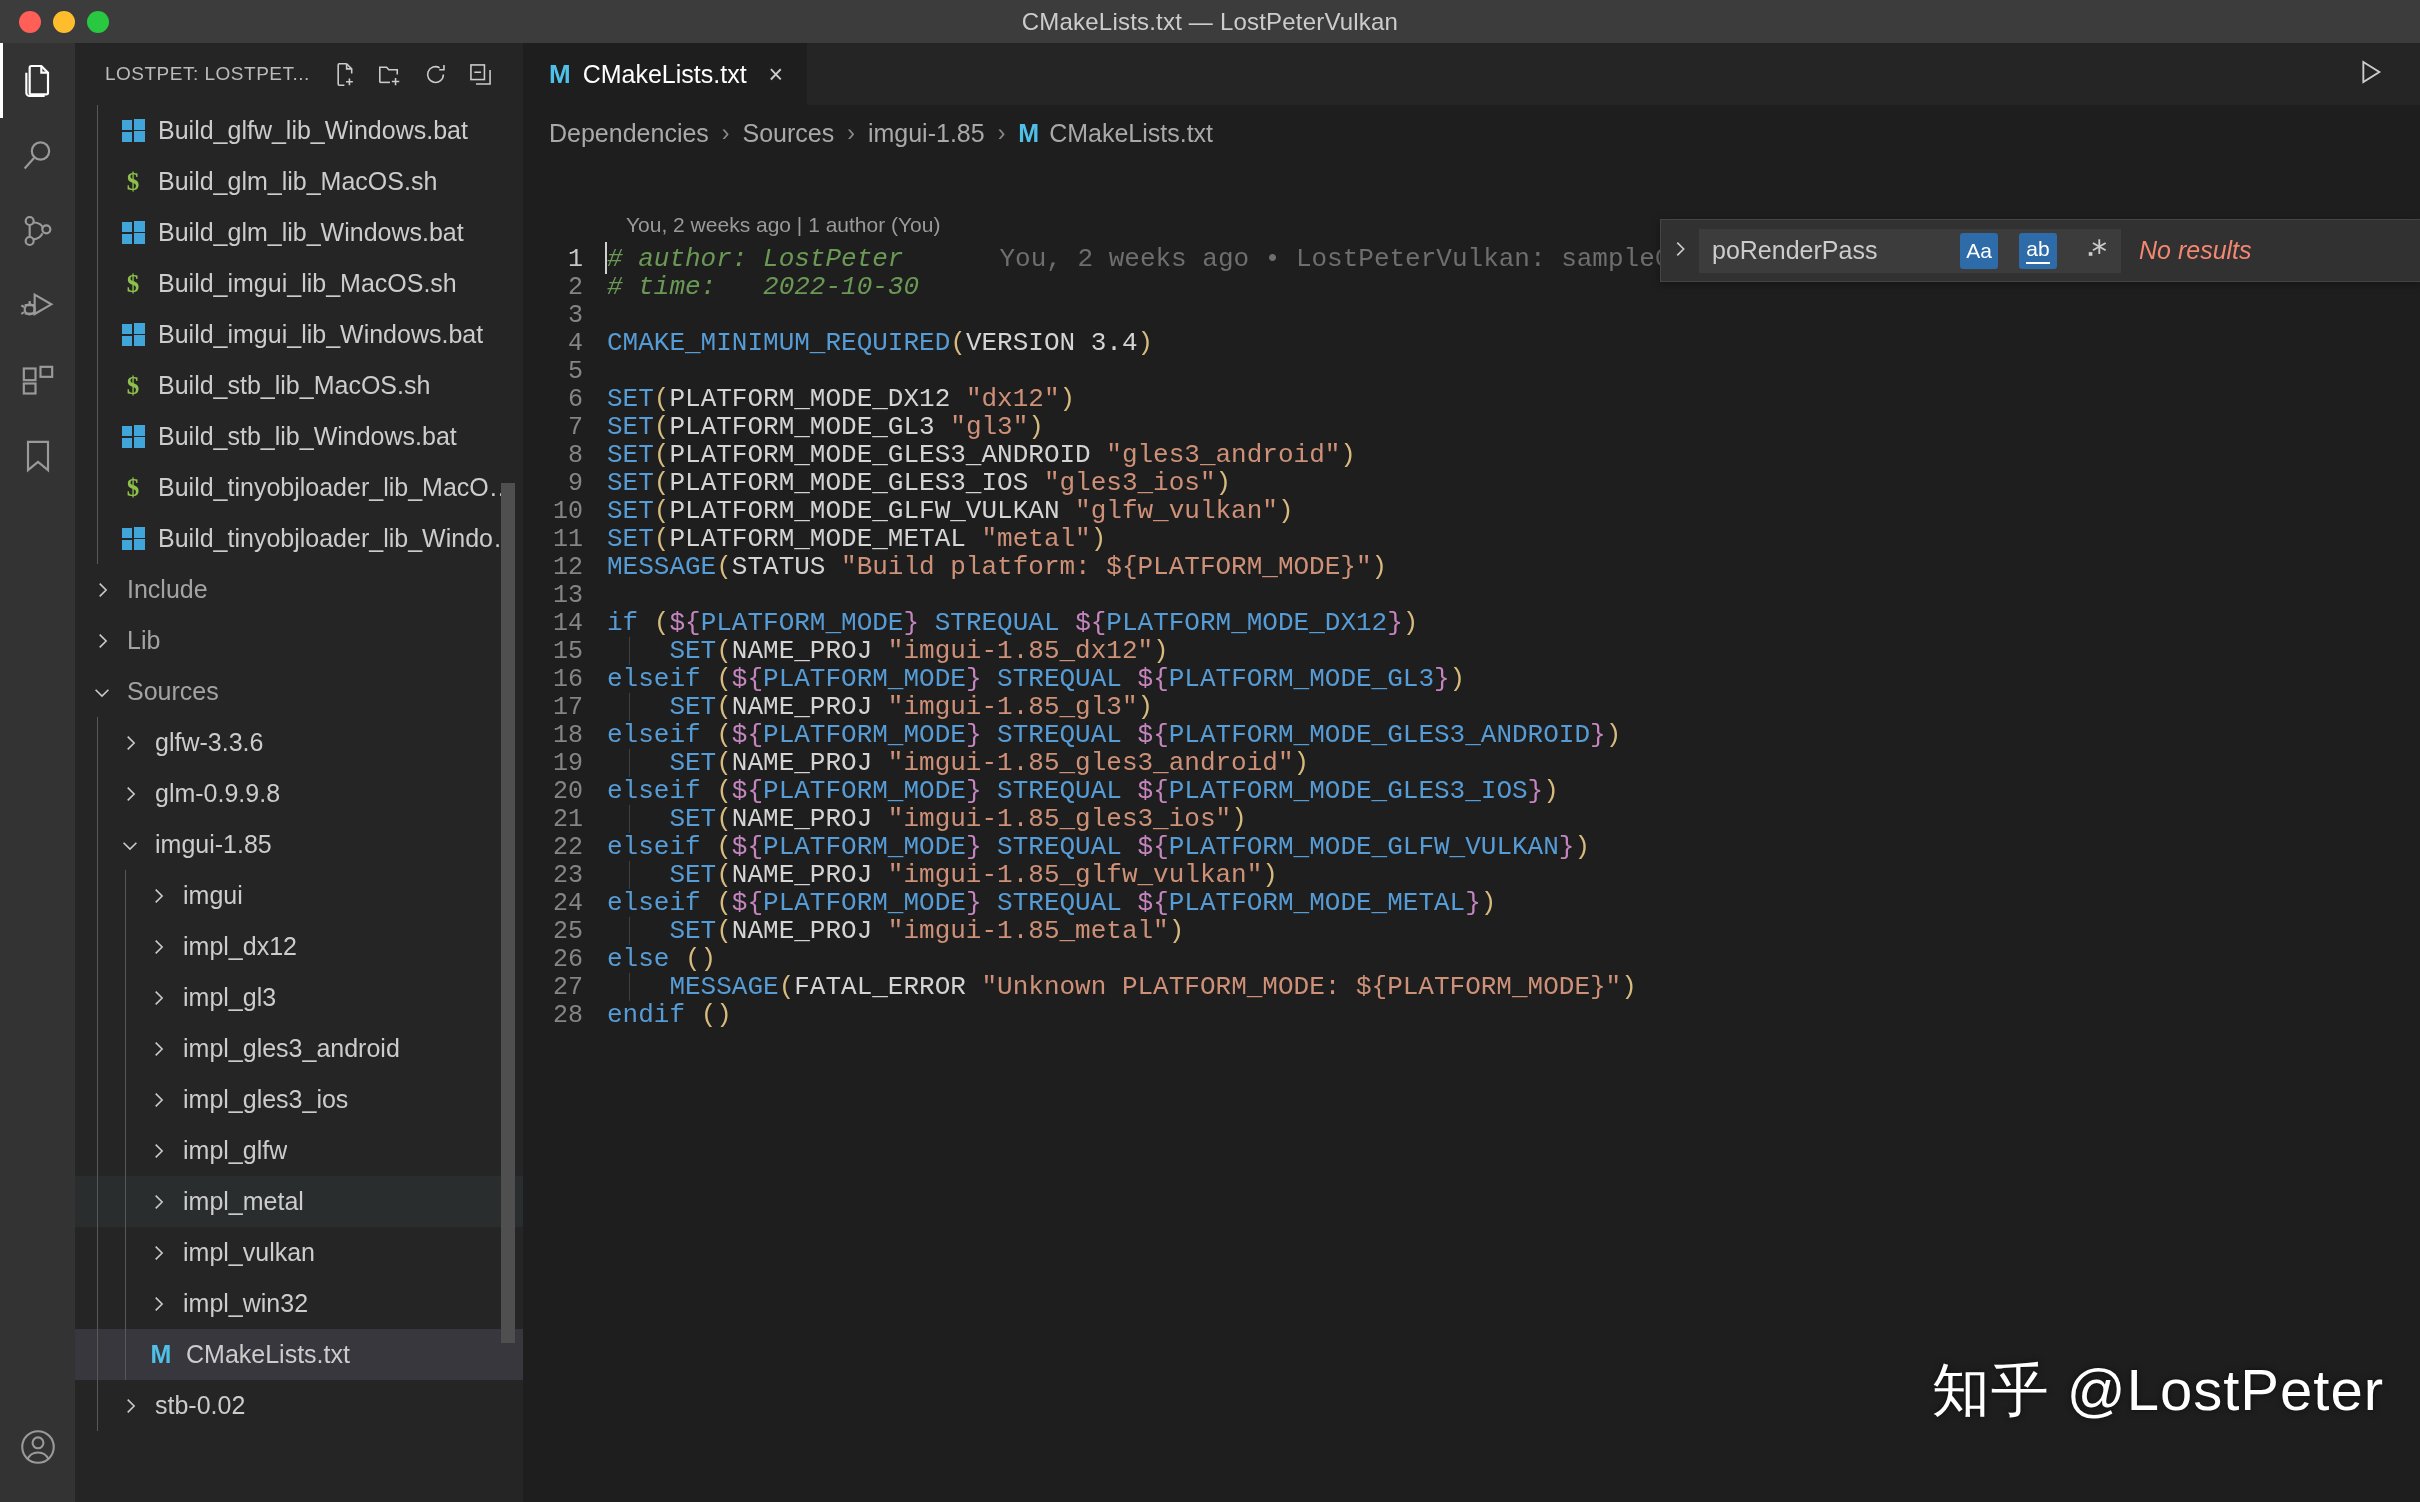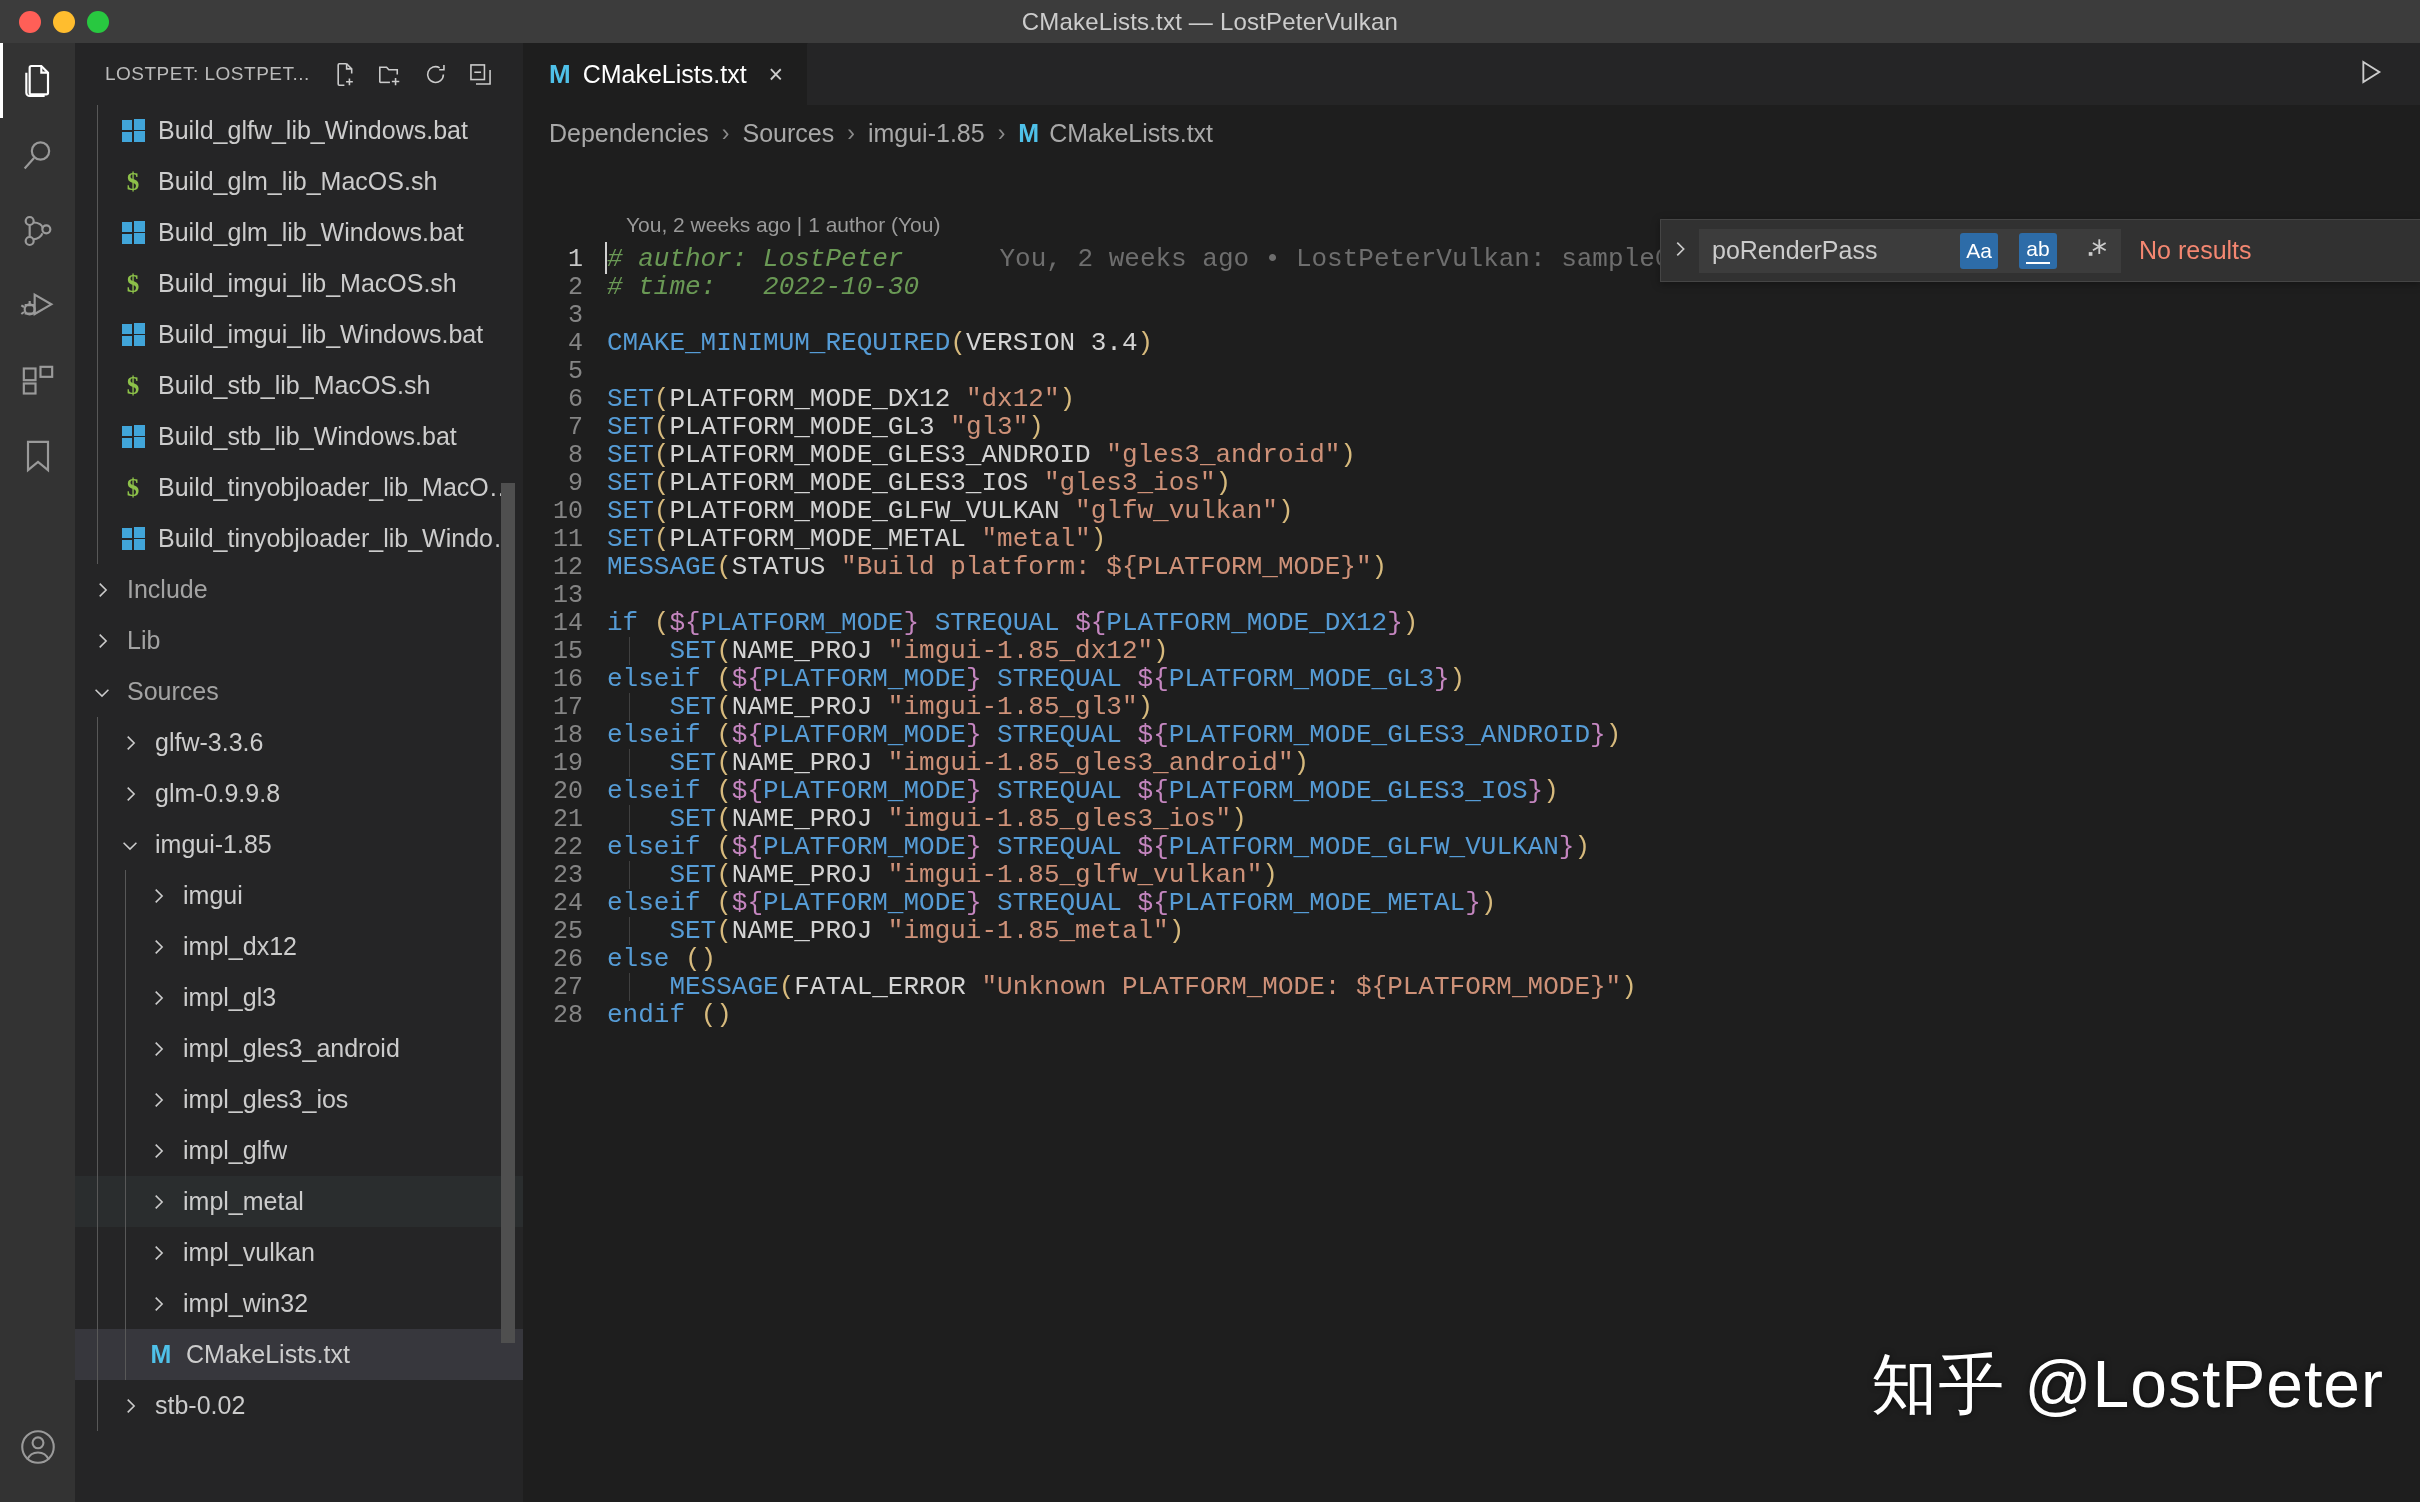--- a/index.html
+++ b/index.html
@@ -150,21 +150,21 @@
     color: #cccccc; font-size: 25px; font-family: "Liberation Sans", sans-serif;
     padding-left: 12px; width: 250px; height: 42px;
   }
   .find-opts { position: absolute; right: 4px; display: flex; align-items: center; gap: 21px; }
   .find-opt {
     width: 38px; height: 36px; display: flex; align-items: center; justify-content: center;
     font-size: 21px; color: #cccccc; border-radius: 3px;
   }
   .find-opt.on { background: #2d6ca8; color: #ffffff; }
   .find-opt .underline { border-bottom: 2px solid currentColor; padding-bottom: 1px; }
-  .find-status { font-size: 25px; color: #f48771; margin-left: 18px; white-space: nowrap; }
+  .find-status { font-size: 25px; color: #f48771; margin-left: 18px; white-space: nowrap; font-style: italic; }
 
   
   .codearea {
     position: absolute; top: 118px; left: 0; width: 1897px; height: 1341px;
     overflow: hidden;
   }
   .blame-header {
     position: absolute; top: 52px; left: 103px;
     font-size: 21px; color: #9a9a9a;
   }
@@ -193,21 +193,21 @@
   .tok-var { color: #569cd6; }
   .tok-brk { color: #c586c0; }
   .blame-inline { color: #6e6e6e; padding-left: 96px; }
   .indent-guide {
     position: absolute; width: 1px; background: #404040;
   }
 
   
   .watermark {
     position: absolute; right: 36px; bottom: 72px;
-    font-size: 66px; color: #ffffff; letter-spacing: 1px;
+    font-size: 58px; color: #ffffff; letter-spacing: 1px;
     font-family: "Liberation Sans", sans-serif;
     text-shadow: 0 0 6px rgba(0,0,0,.6);
     z-index: 30;
   }
 </style>
 </head>
 <body>
 
 <div id="app">
 

